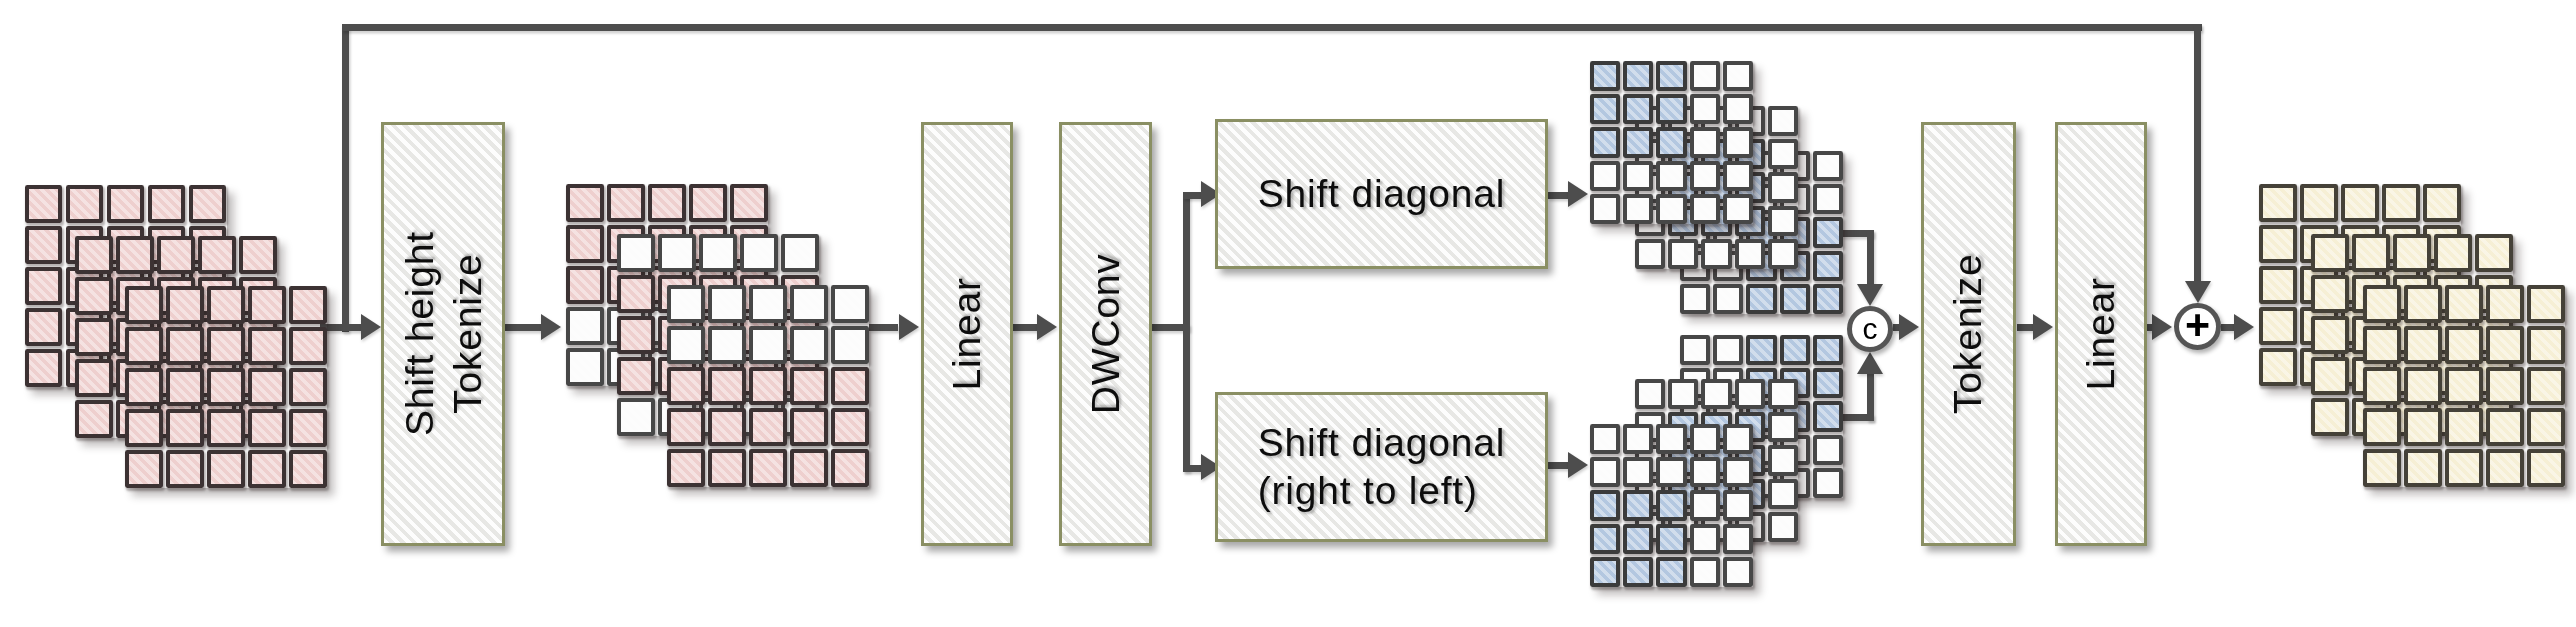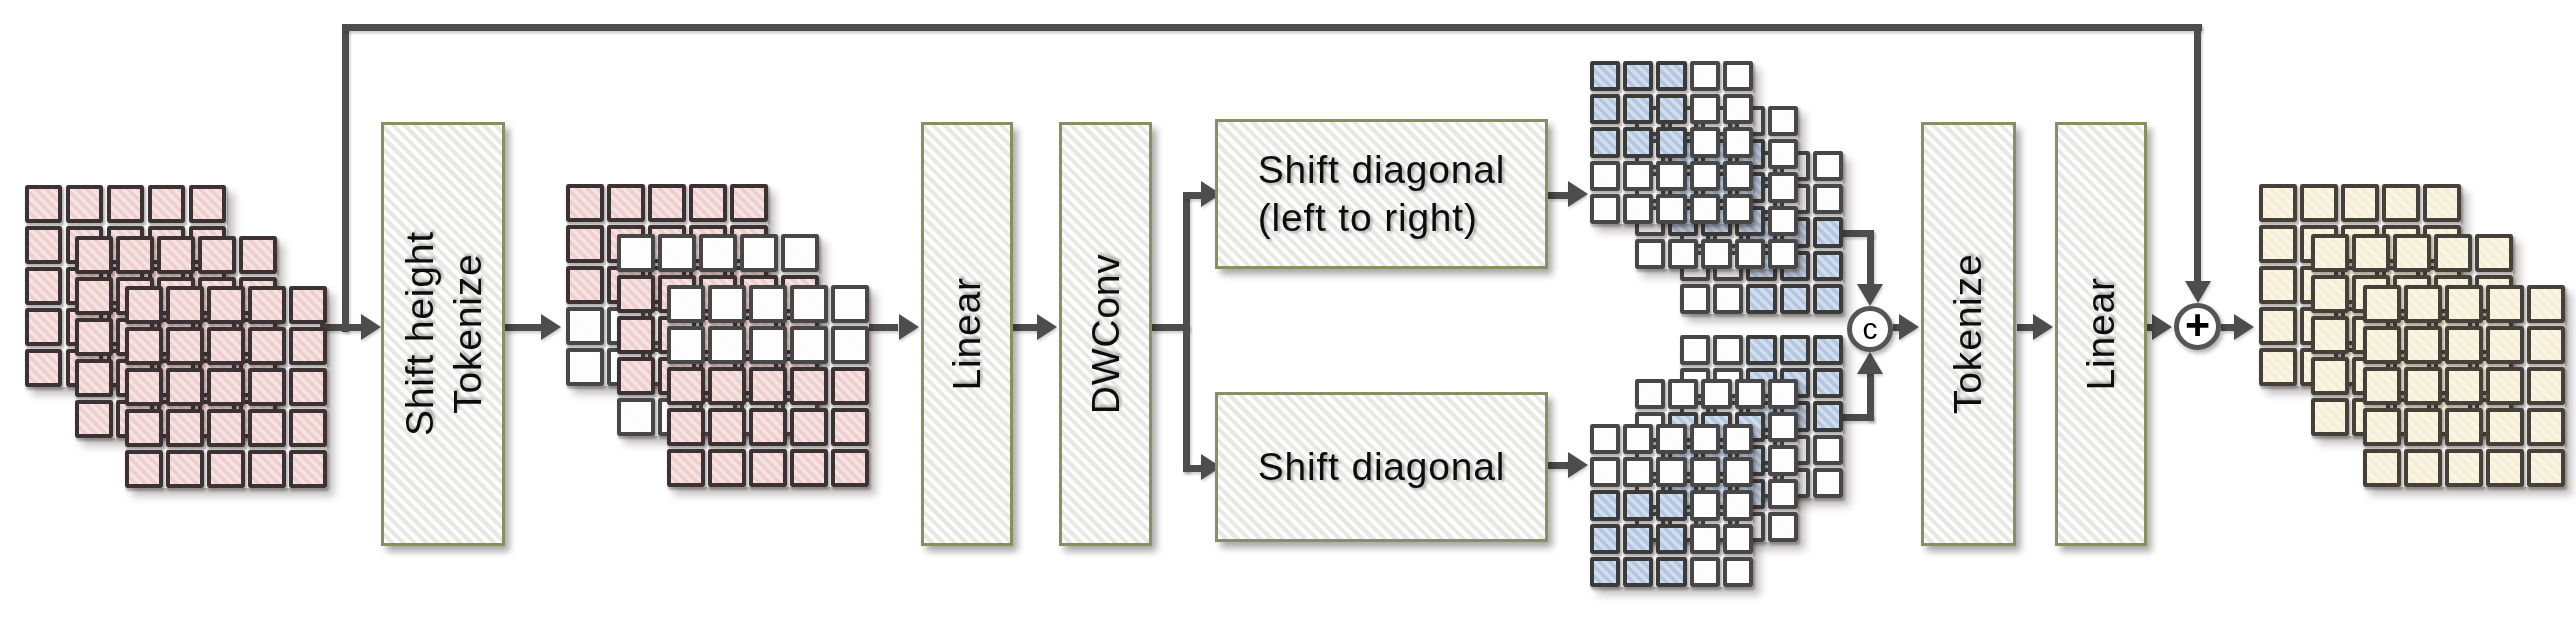--- a/index.html
+++ b/index.html
@@ -117,27 +117,27 @@
     <div class="vlabel">Linear</div>
   </div>
 
   <div class="opbox vbox" style="left:1059px;width:93px;">
     <div class="vlabel">DWConv</div>
   </div>
 
   <div class="opbox" style="left:1215px;top:119px;width:333px;height:150px;">
     <div class="hlabel">
       <span>Shift diagonal</span>
-      <span>(left to right)</span>
     </div>
   </div>
 
   <div class="opbox" style="left:1215px;top:392px;width:333px;height:150px;">
     <div class="hlabel">
       <span>Shift diagonal</span>
+      <span>(right to left)</span>
     </div>
   </div>
 
   <div class="opbox vbox" style="left:1921px;width:95px;">
     <div class="vlabel">Tokenize</div>
   </div>
 
   <div class="opbox vbox" style="left:2055px;width:92px;">
     <div class="vlabel">Linear</div>
   </div>

